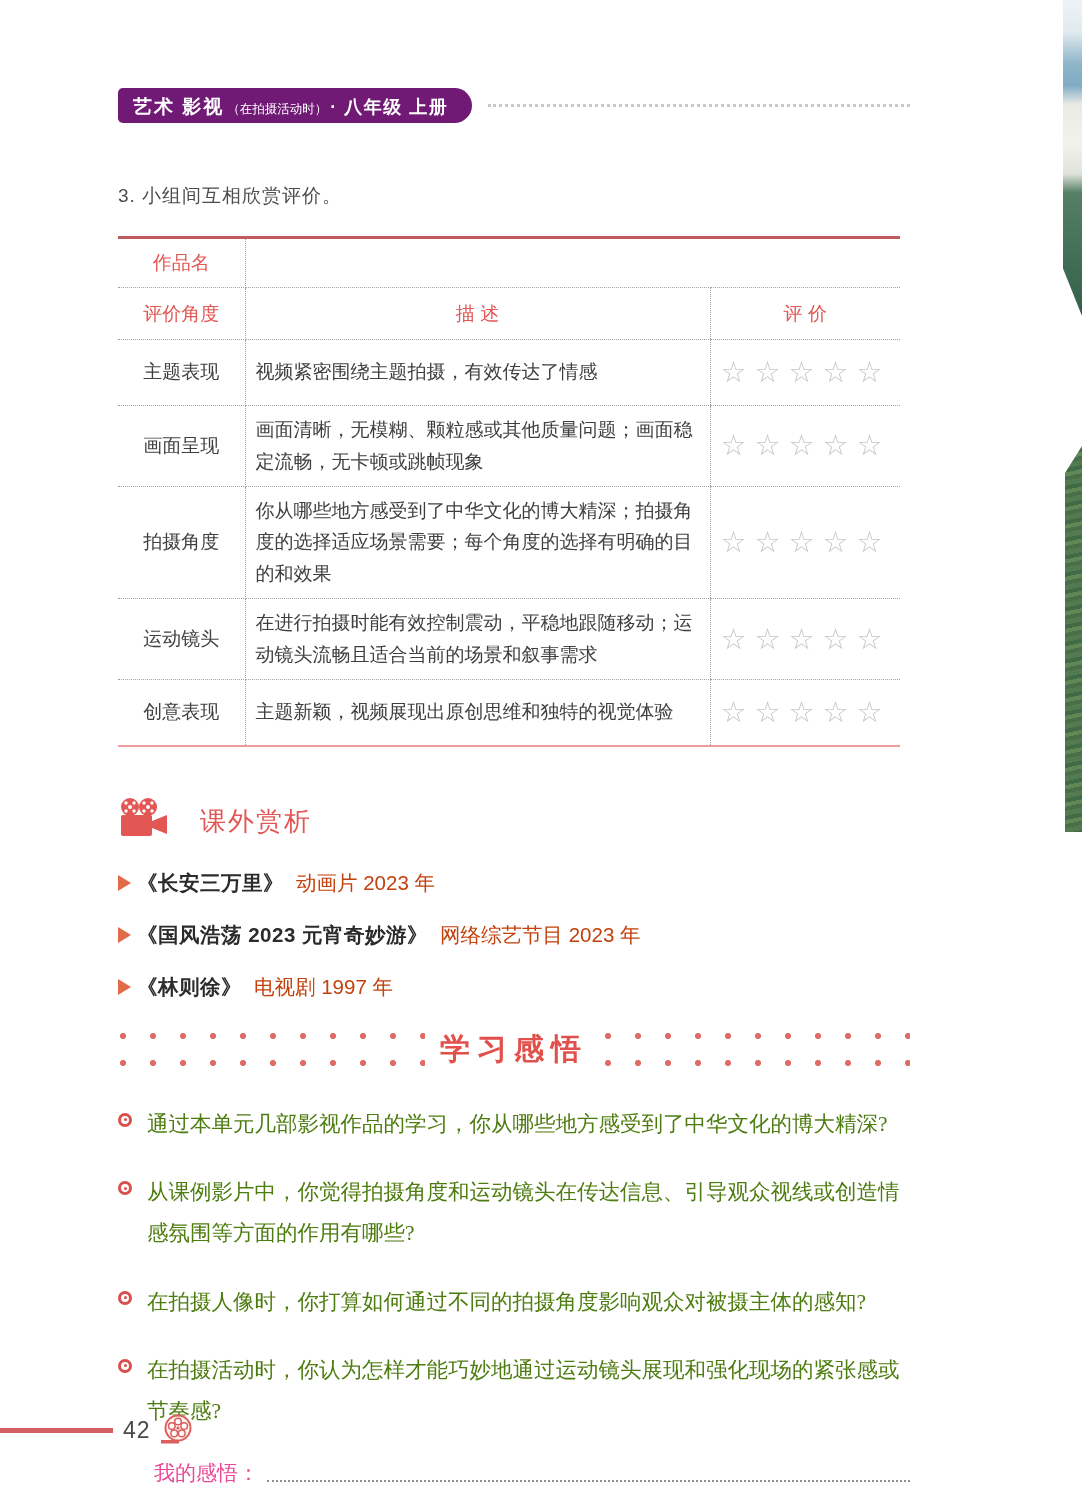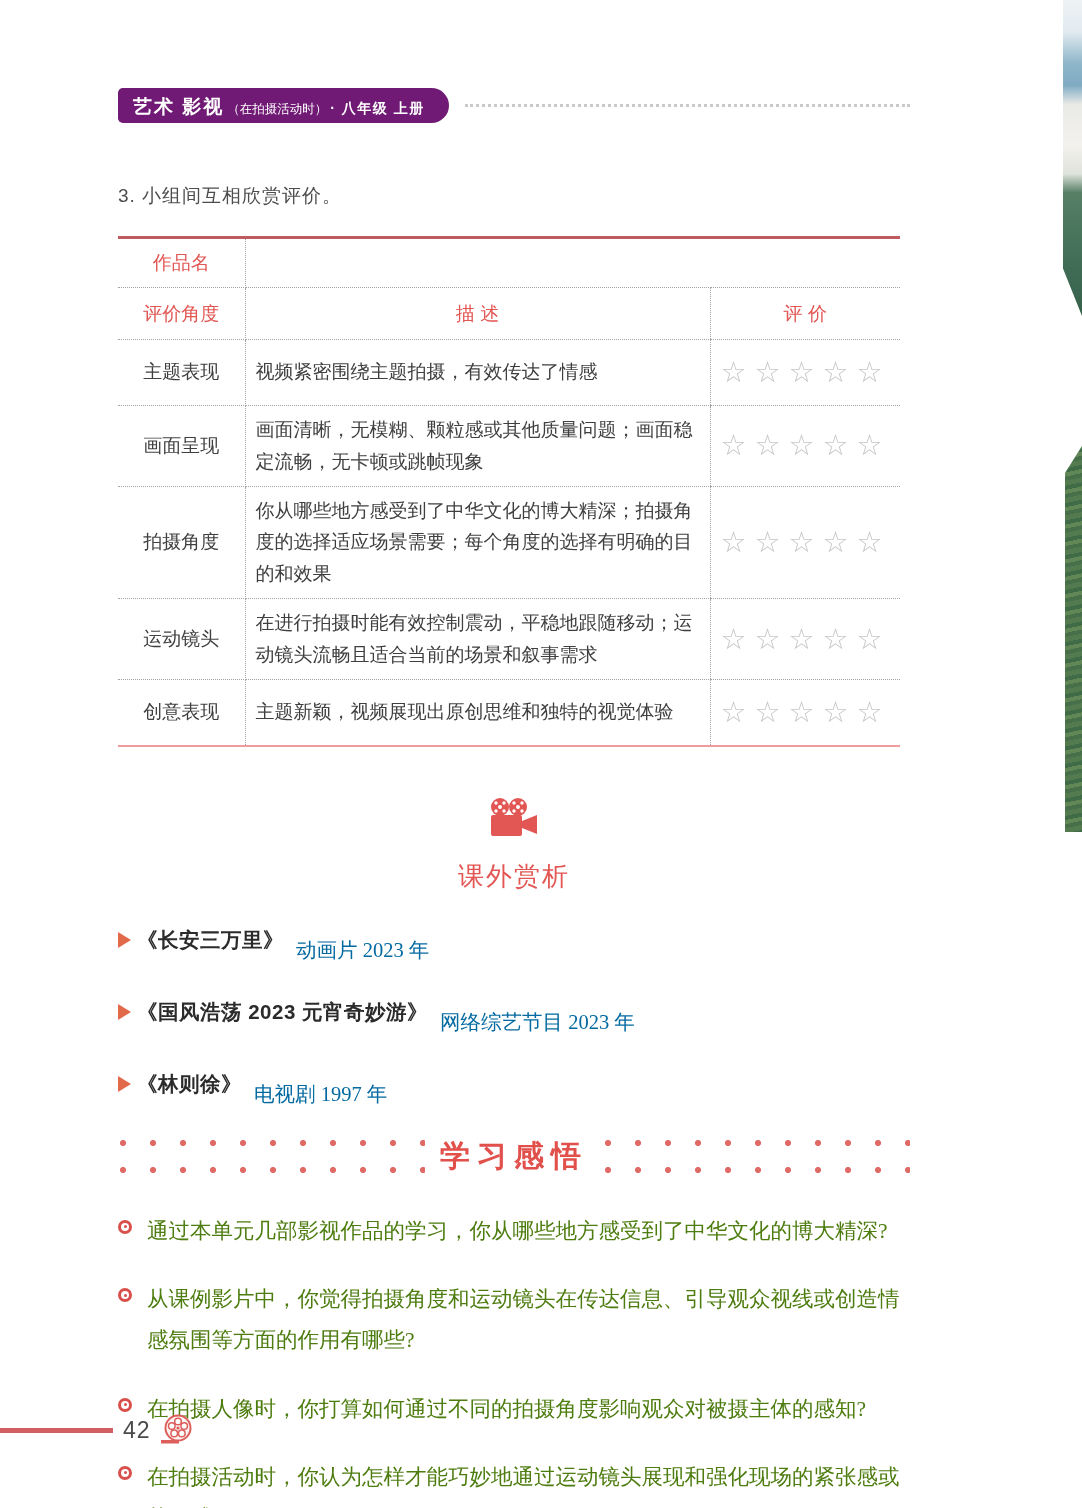--- a/index.html
+++ b/index.html
@@ -16,21 +16,21 @@
     clip-path:polygon(100% 0,100% 100%,0 100%,0 7%); }
 
   .content { padding:88px 172px 0 118px; }
 
   
   .banner-row { display:flex; align-items:center; }
   .banner { display:inline-flex; align-items:baseline; background:#701a75; color:#fff;
     height:35px; padding:6px 24px 0 15px; border-radius:5px 18px 18px 5px; white-space:nowrap; }
   .b-main { font-size:19px; font-weight:bold; letter-spacing:2px; }
   .b-sub  { font-size:12.5px; margin:0 3px; }
-  .b-tail { font-size:14px; font-weight:bold; letter-spacing:1.5px; }
+  .b-tail { font-size:18px; font-weight:bold; letter-spacing:1.5px; }
   .banner-rule { flex:1; height:0; border-top:3px dotted #c9c9c9; margin-left:16px; }
 
   .section-heading { font-size:19px; font-weight:normal; color:#4d4d4d; margin:60px 0 27px; letter-spacing:1px; }
 
   
   .eval-table { width:782px; border-collapse:collapse; table-layout:fixed;
     border-top:3px solid #bf5a5e; border-bottom:2px solid #ee9c9c; }
   .col-label { width:127px; } .col-desc { width:465px; } .col-rating { width:190px; }
   .eval-table td { border-bottom:1px dotted #a3a3a3; padding:8px 10px; vertical-align:middle;
     font-size:19px; line-height:1.68; color:#3f3f3f; }
@@ -38,30 +38,30 @@
   .eval-table td.lab { border-right:1px dotted #a3a3a3; text-align:center; color:#3f3f3f; }
   .eval-table td.stars-cell { border-left:1px dotted #a3a3a3; text-align:center; }
   .eval-table td.red { color:#e25653; }
   .eval-table td.center { text-align:center; }
   .r-work td { height:50px; }
   .r-head td { height:52px; font-size:19px; }
   .stars { font-size:29px; color:#c6c6ca; letter-spacing:8px; white-space:nowrap; font-family:"DejaVu Sans",sans-serif; }
 
   
   .extra { margin-top:50px; }
-  .extra-title-row { display:flex; align-items:center; gap:12px;flex-direction:column; }
+  .extra-title-row { display:flex; align-items:center; gap:30px; }
   .extra-title { font-size:26px; color:#e25653; letter-spacing:2px; font-weight:normal; }
   .films { margin-top:22px; font-size:20.5px; }
   .film-row { display:flex; margin-bottom:24px; }
   .film { display:flex; align-items:center; }
   .film-first { width:432px; }
   .tri { width:0; height:0; border-left:13px solid #e06a49; border-top:8px solid transparent;
     border-bottom:8px solid transparent; margin-right:6px; flex:0 0 auto; }
   .film-title { font-weight:bold; color:#2b2b2b; letter-spacing:0.5px; white-space:nowrap; }
-  .film-meta { font-family:Liberation Serif, serif; color:#0369a1; margin-left:12px; white-space:nowrap;margin-top:20px; }
+  .film-meta { font-family:Liberation Sans, sans-serif; color:#c2410c; margin-left:12px; white-space:nowrap; }
 
   
   .reflection-banner { display:flex; align-items:center; gap:15px; margin:28px 0 34px; width:792px; }
   .dots { flex:1; height:40px;
     background-image:radial-gradient(circle at 3px 3px,#e06a66 2.7px,rgba(224,106,102,0) 3.4px);
     background-size:30px 27px; background-position:2px 4px; background-repeat:repeat; }
   .reflection-title { font-size:30px; font-weight:bold; color:#e2504c; letter-spacing:7px; white-space:nowrap; }
 
   .q { display:flex; margin-bottom:27px; width:800px; }
   .bullseye { flex:0 0 auto; width:14px; height:14px; border:3.5px solid #d84f4c; border-radius:50%;

